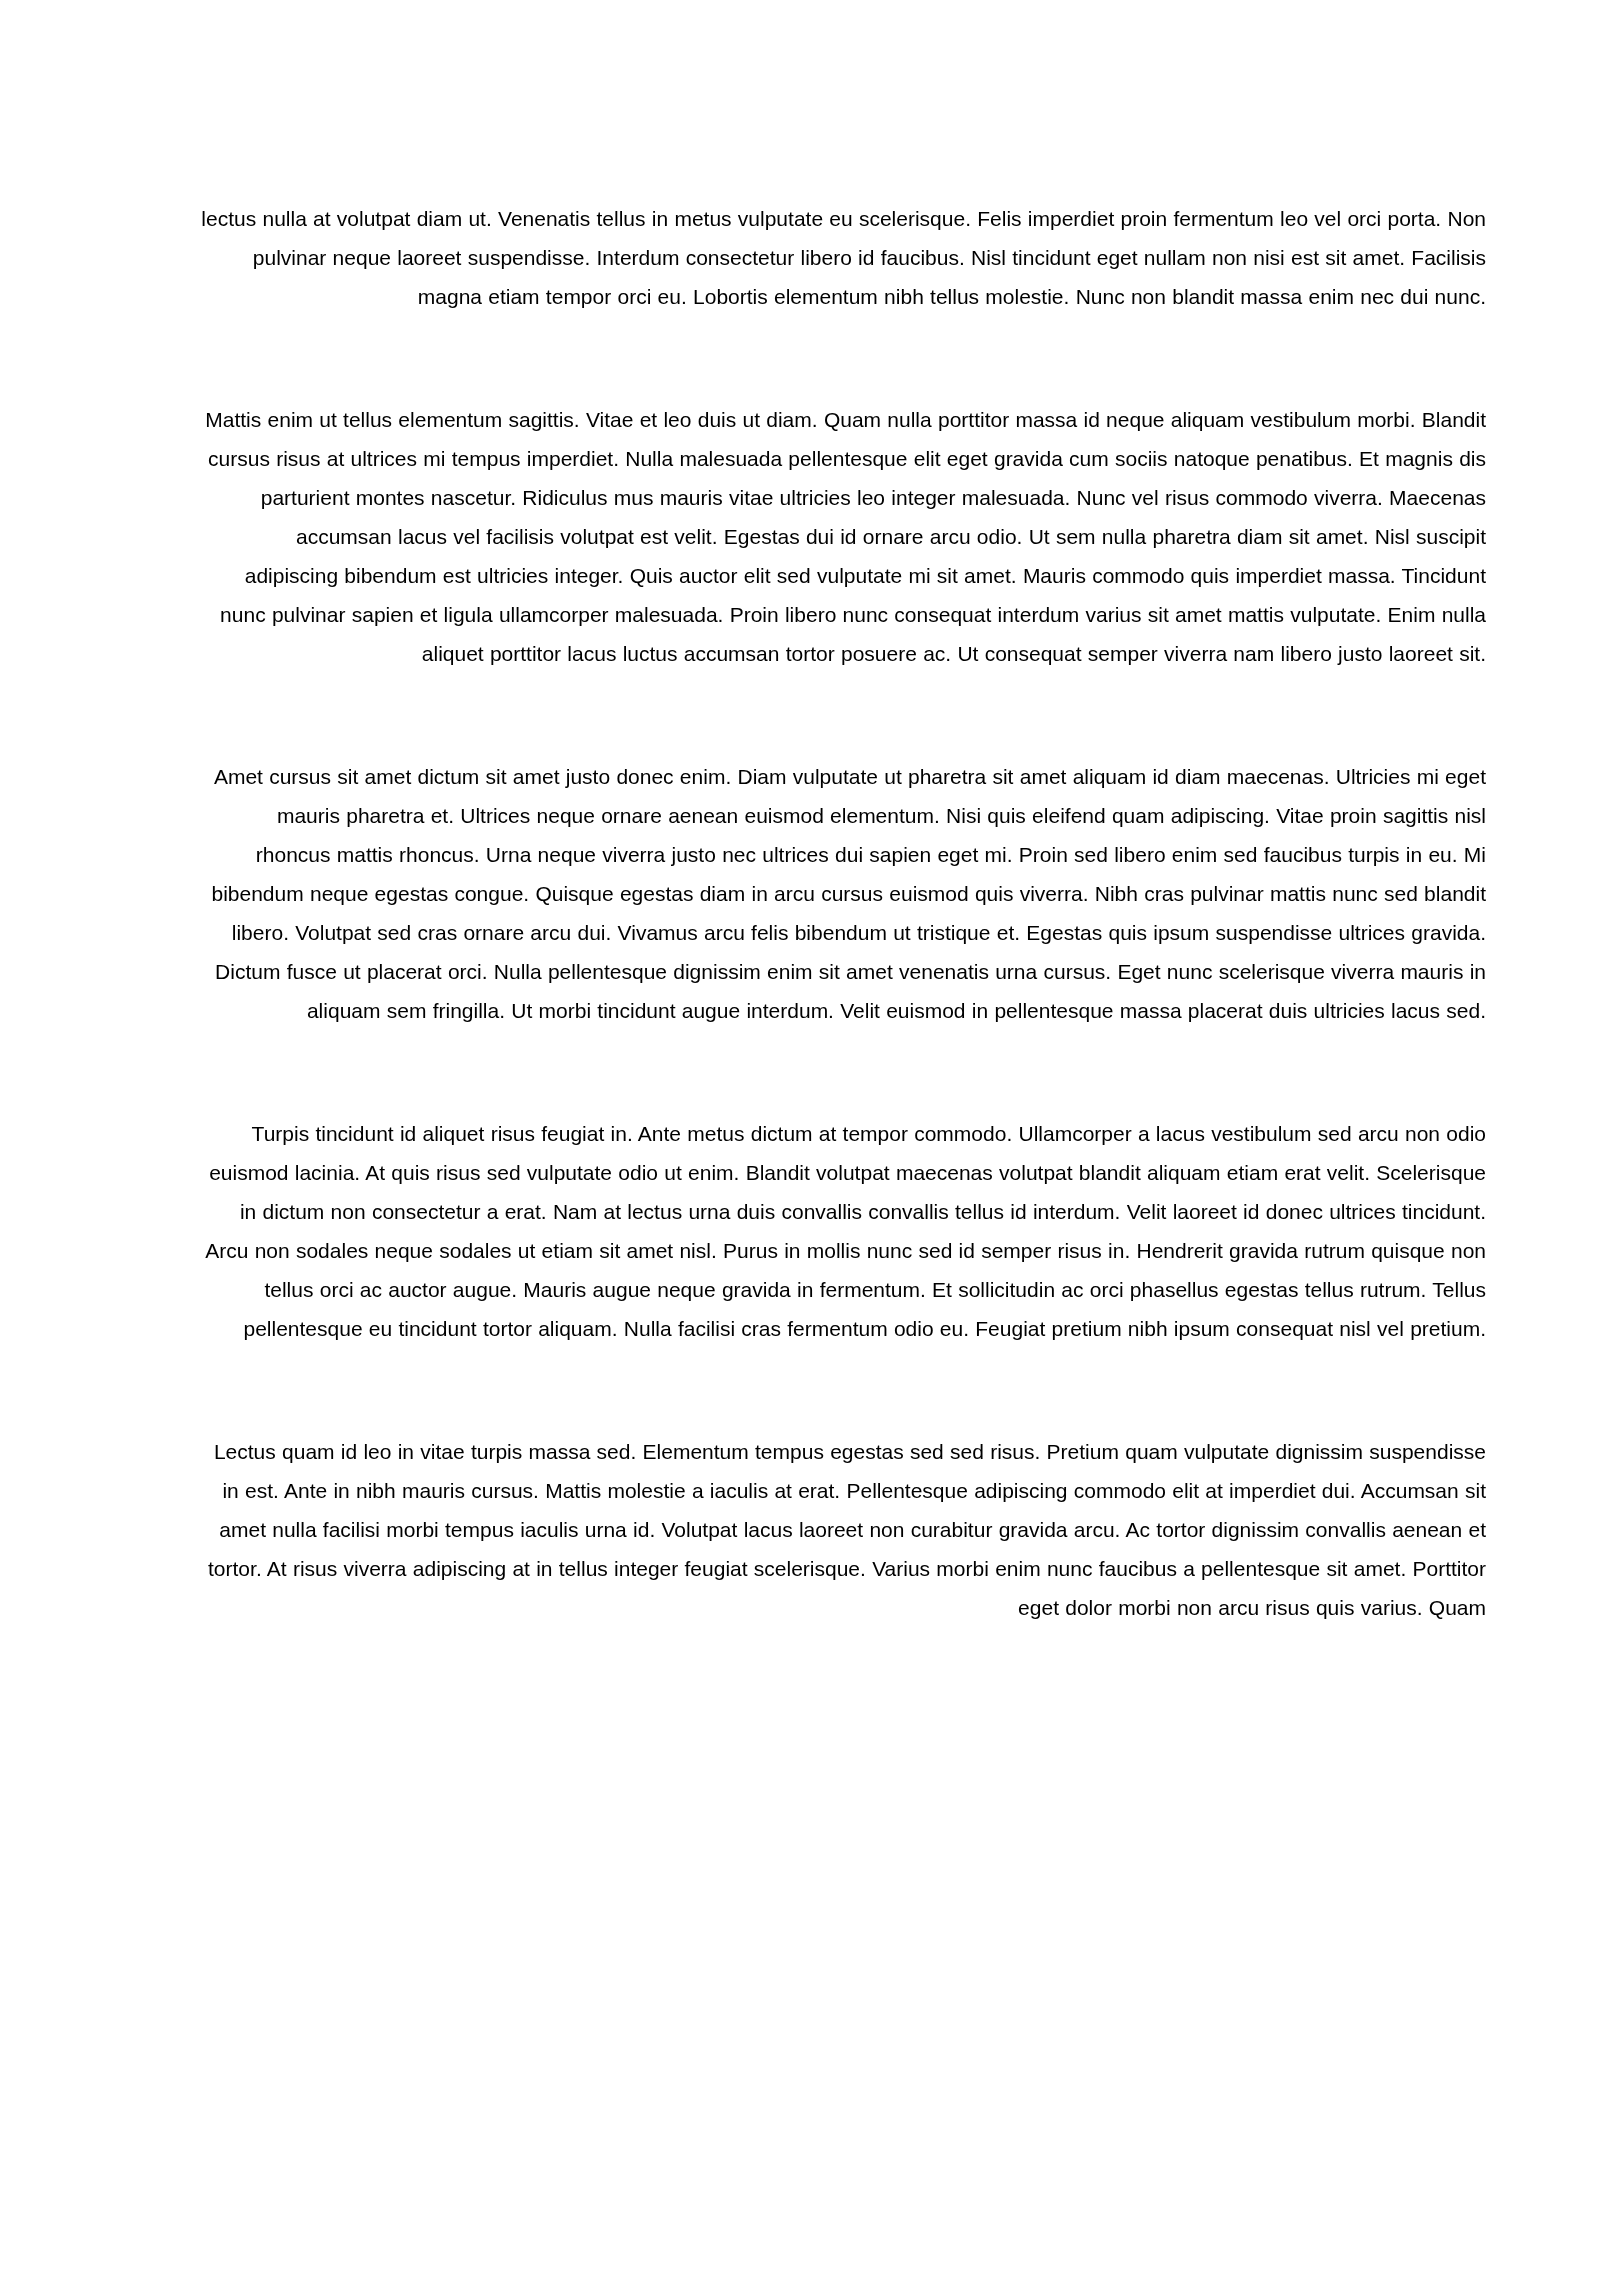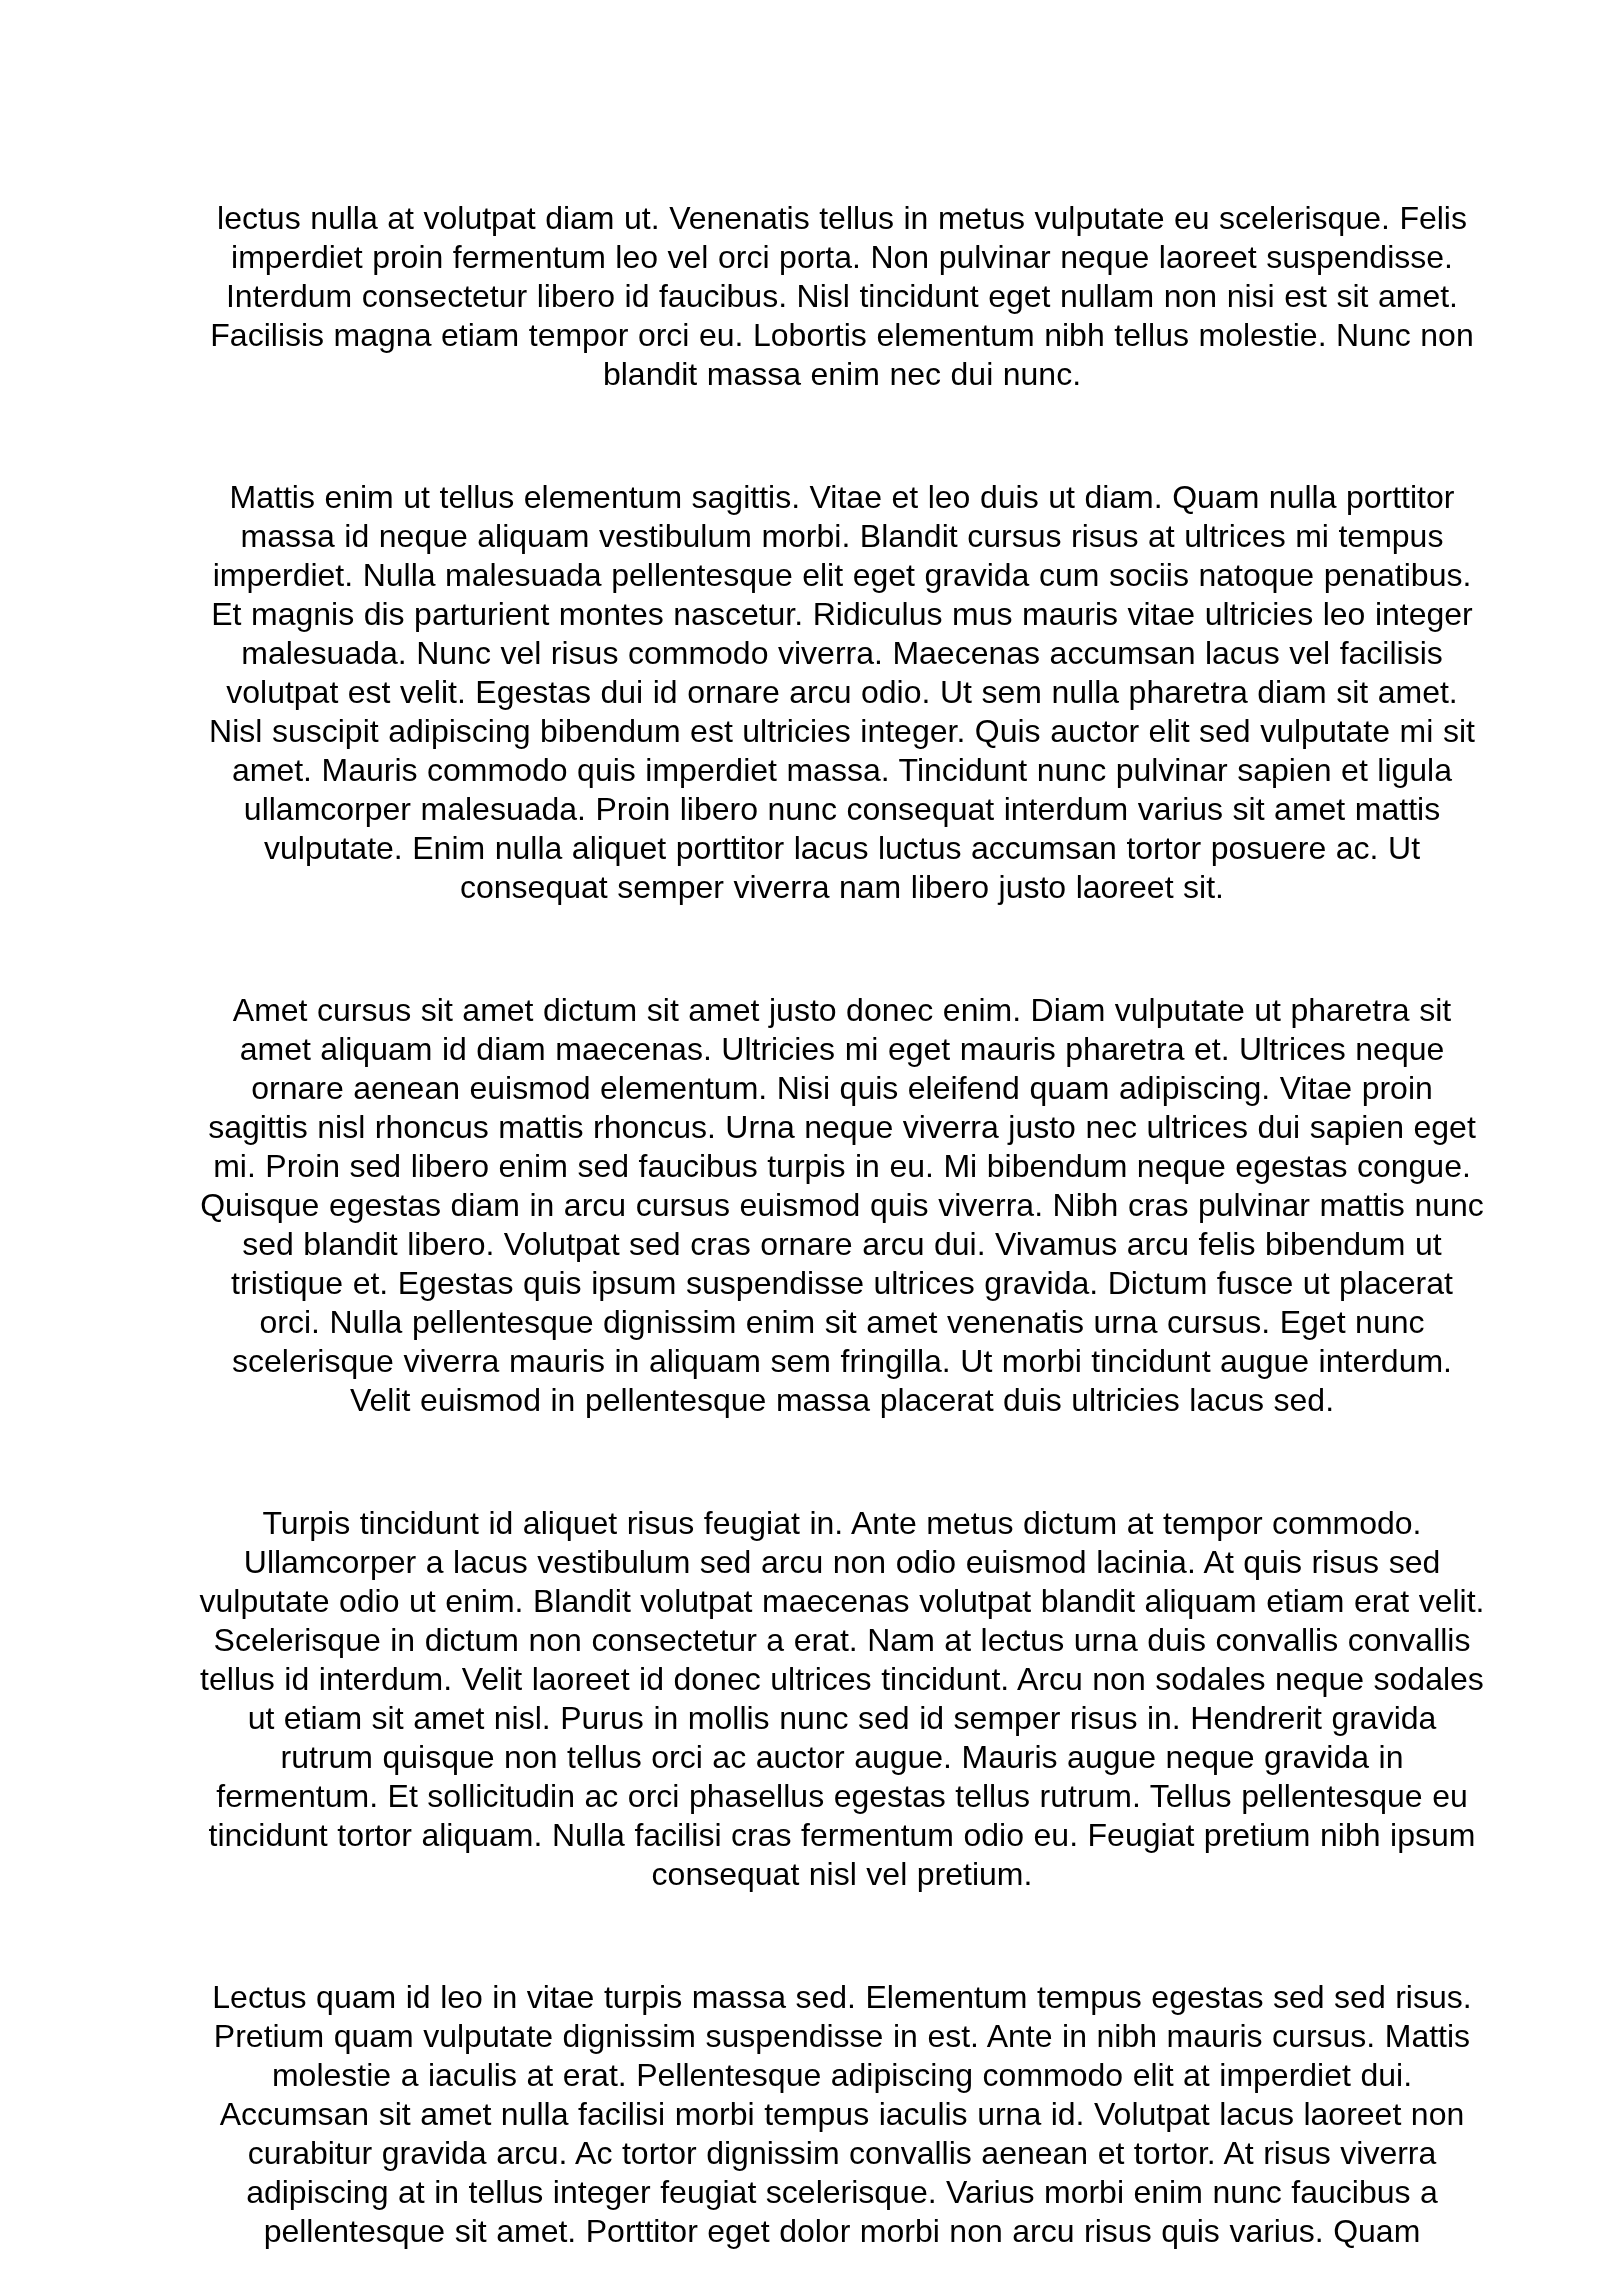--- a/index.html
+++ b/index.html
@@ -12,24 +12,24 @@
     background: #ffffff;
     position: relative;
     overflow: hidden;
   }
   .doc-text-area {
     position: absolute;
     left: 198px;
     top: 199px;
     width: 1288px;
     font-family: "Liberation Sans", "DejaVu Sans", sans-serif;
-    font-size: 32px;
+    font-size: 21px;
     line-height: 39px;
     color: #000000;
-    text-align: center;
+    text-align: right;
     -webkit-font-smoothing: antialiased;
   }
   .para {
     margin: 0 0 84px 0;
     word-spacing: 0.02em;
   }
   .para:last-child {
     margin-bottom: 0;
   }
 </style>

